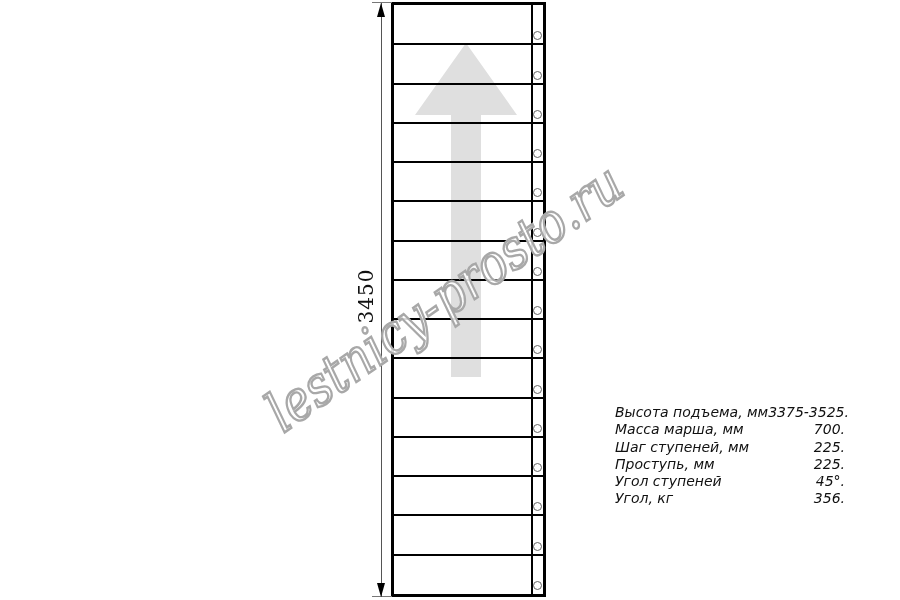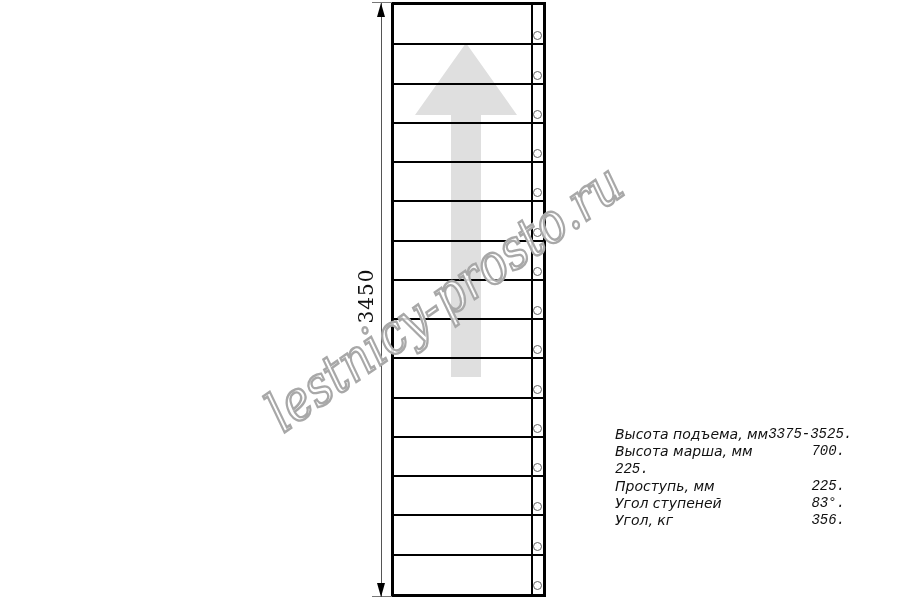--- a/index.html
+++ b/index.html
@@ -53,26 +53,26 @@
     font-family:"DejaVu Serif", serif;
     font-size:20px;color:var(--text);
     white-space:nowrap;z-index:2;letter-spacing:1px;
   }
 
   
   .watermark-layer{position:absolute;left:0;top:0;width:900px;height:600px;z-index:5;pointer-events:none;}
 
   
   .spec-table{
-    position:absolute;left:615px;top:426px;width:230px;z-index:4;
+    position:absolute;left:615px;top:404px;width:230px;z-index:4;
     font-style:italic;font-size:14px;color:var(--text);
   }
   .spec-row{display:flex;justify-content:space-between;height:17.3px;line-height:17.3px;white-space:nowrap;}
   .spec-label{text-align:left;}
-  .spec-value{text-align:right;font-family:Liberation Mono, monospace;}
+  .spec-value{text-align:right;}
 </style>
 </head>
 <body>
 
 <div class="canvas">
 
   <svg class="arrow-layer" viewBox="0 0 900 600" xmlns="http://www.w3.org/2000/svg">
     <polygon points="466,43 517,115 481,115 481,377 451,377 451,115 415,115" fill="#dfdfdf"></polygon>
   </svg>
 
@@ -119,33 +119,34 @@
   <div class="dim-arrow up"></div>
   <div class="dim-arrow down"></div>
   <div class="dim-label">3450</div>
 
   <div class="spec-table">
       <div class="spec-row">
         <span class="spec-label">Высота подъема, мм</span>
         <span class="spec-value">3375-3525.</span>
       </div>
       <div class="spec-row">
-        <span class="spec-label">Высота марша, мм</span>
+        <span class="spec-label">Масса марша, мм</span>
         <span class="spec-value">700.</span>
       </div>
       <div class="spec-row">
+        <span class="spec-label">Шаг ступеней, мм</span>
         <span class="spec-value">225.</span>
       </div>
       <div class="spec-row">
         <span class="spec-label">Проступь, мм</span>
         <span class="spec-value">225.</span>
       </div>
       <div class="spec-row">
         <span class="spec-label">Угол ступеней</span>
-        <span class="spec-value">83°.</span>
+        <span class="spec-value">45°.</span>
       </div>
       <div class="spec-row">
         <span class="spec-label">Угол, кг</span>
         <span class="spec-value">356.</span>
       </div>
     </div>
 
   <svg class="watermark-layer" viewBox="0 0 900 600" xmlns="http://www.w3.org/2000/svg">
     <text x="455" y="313" transform="rotate(-35 455 313)" text-anchor="middle" font-family="DejaVu Serif, serif" font-style="italic" font-size="55" textLength="420" lengthAdjust="spacingAndGlyphs" fill="rgba(255,255,255,0.85)" stroke="#a8a8a8" stroke-width="2.5">lestnicy-prosto.ru</text>
   </svg>

